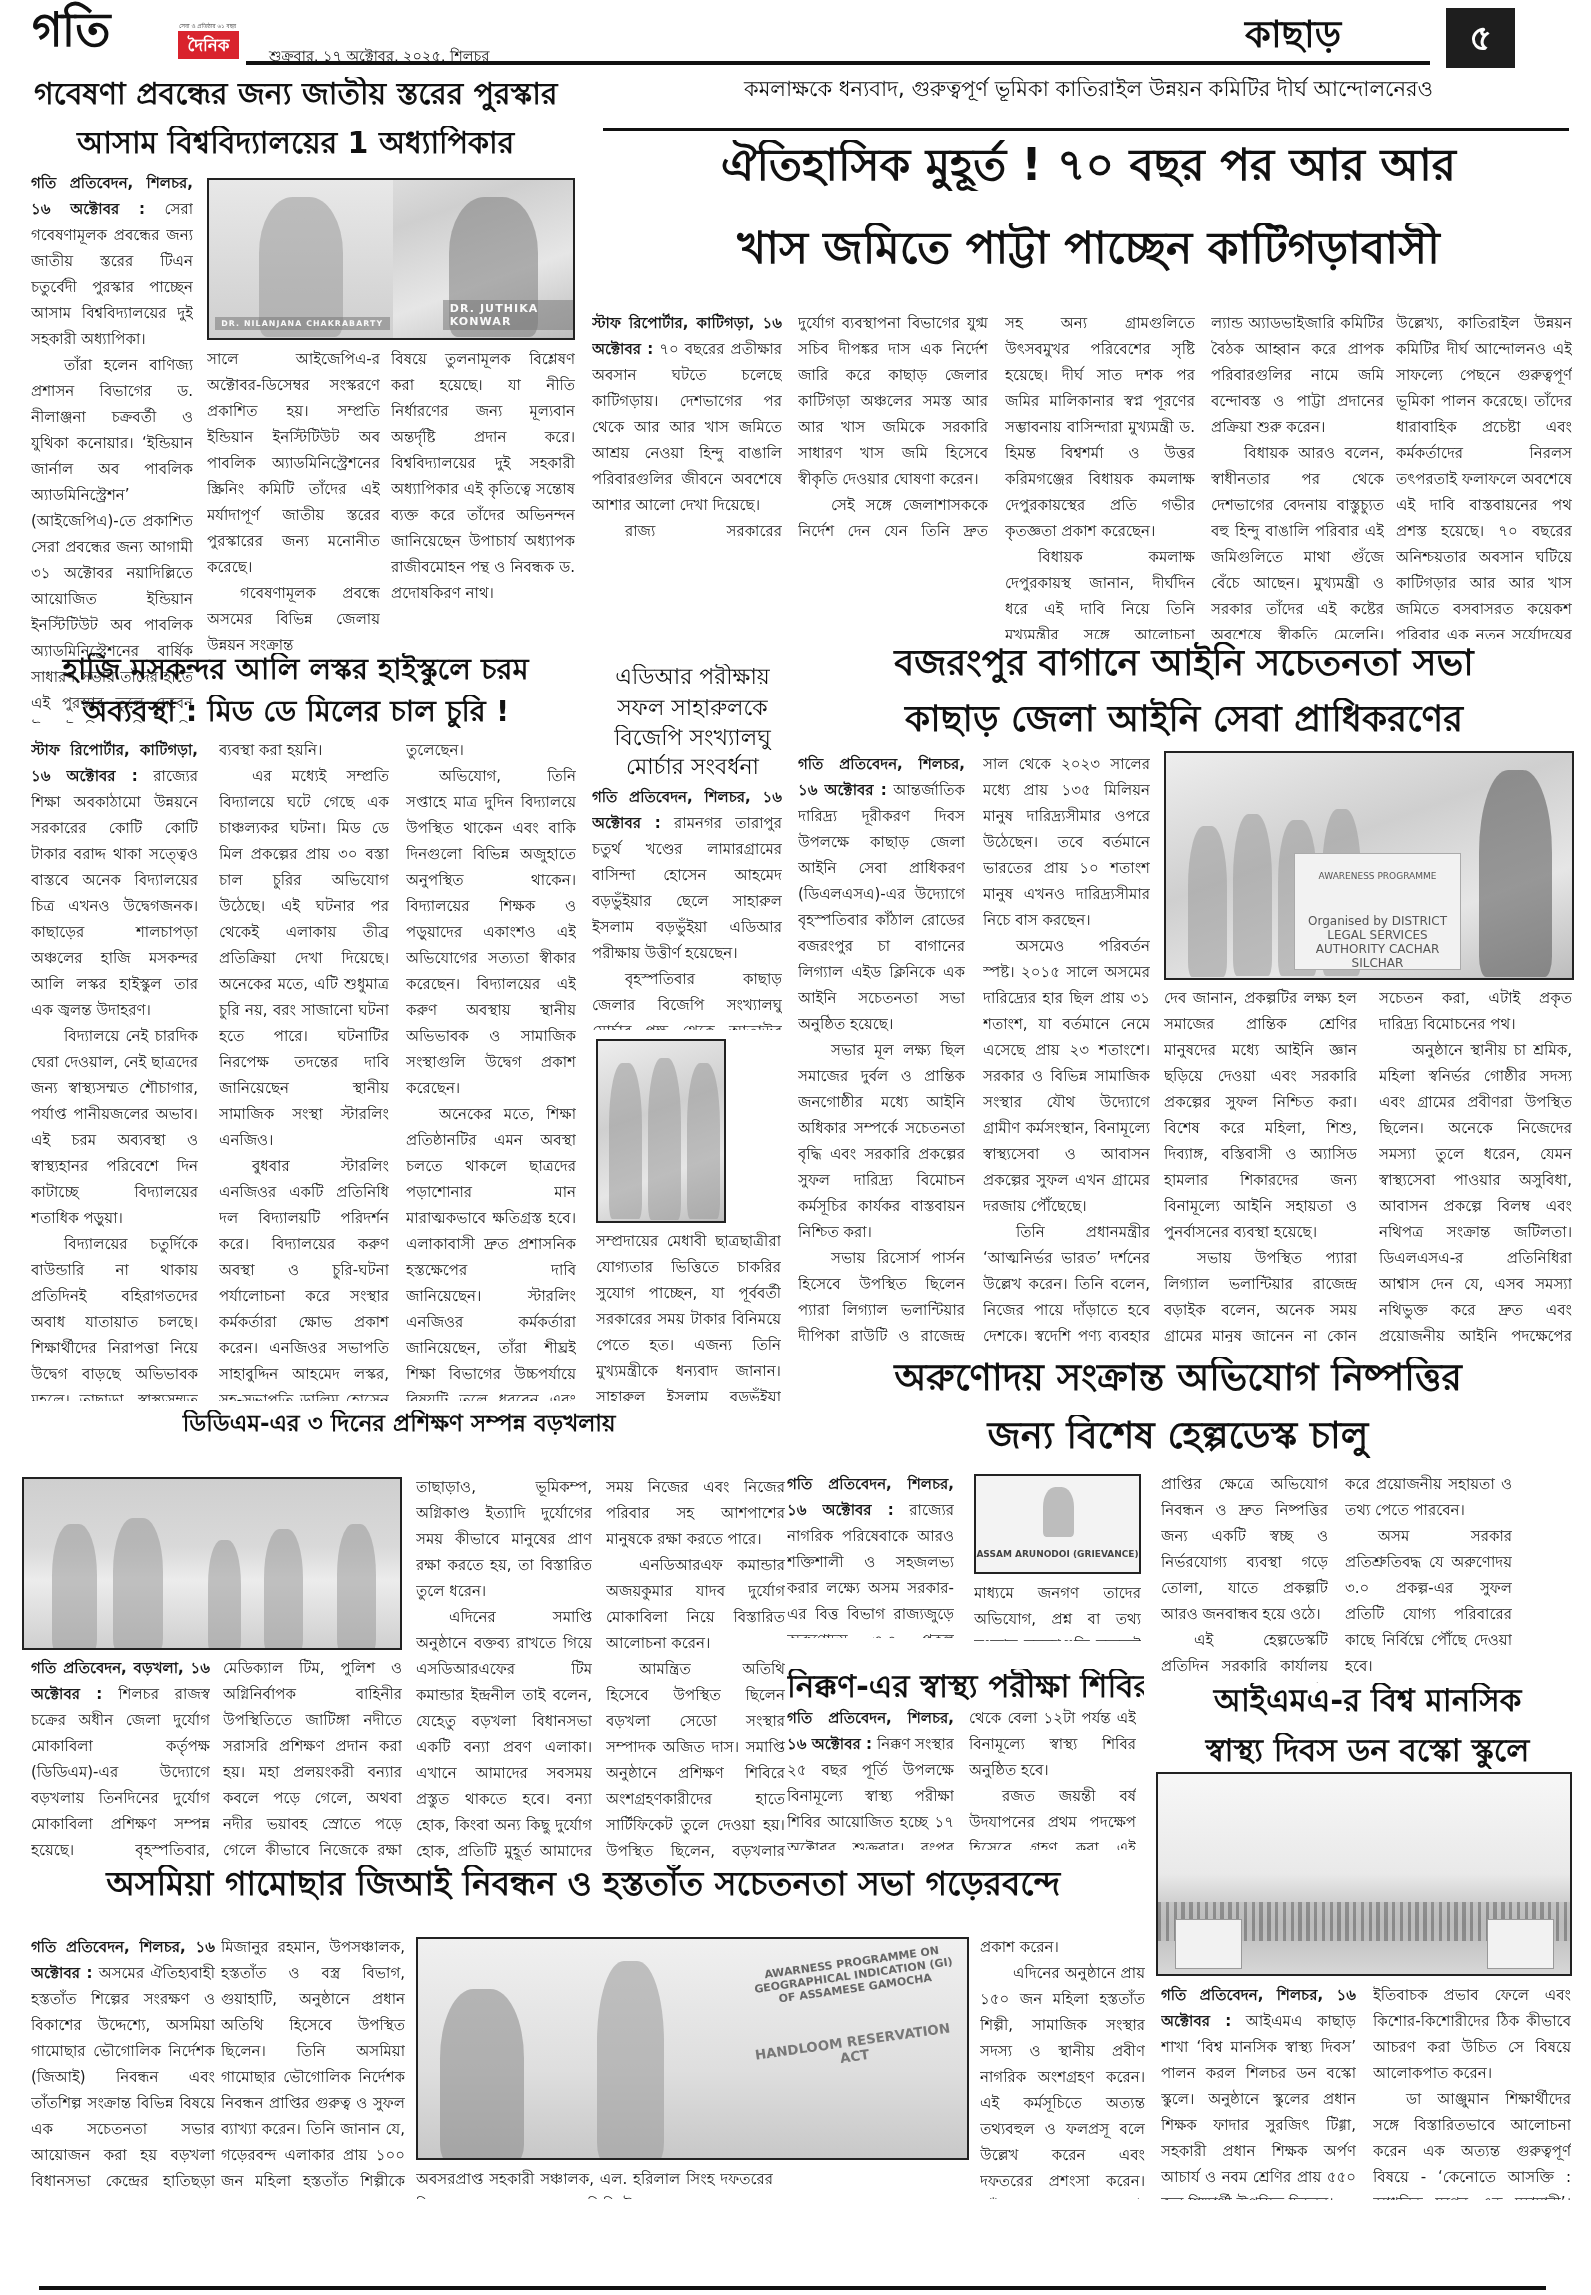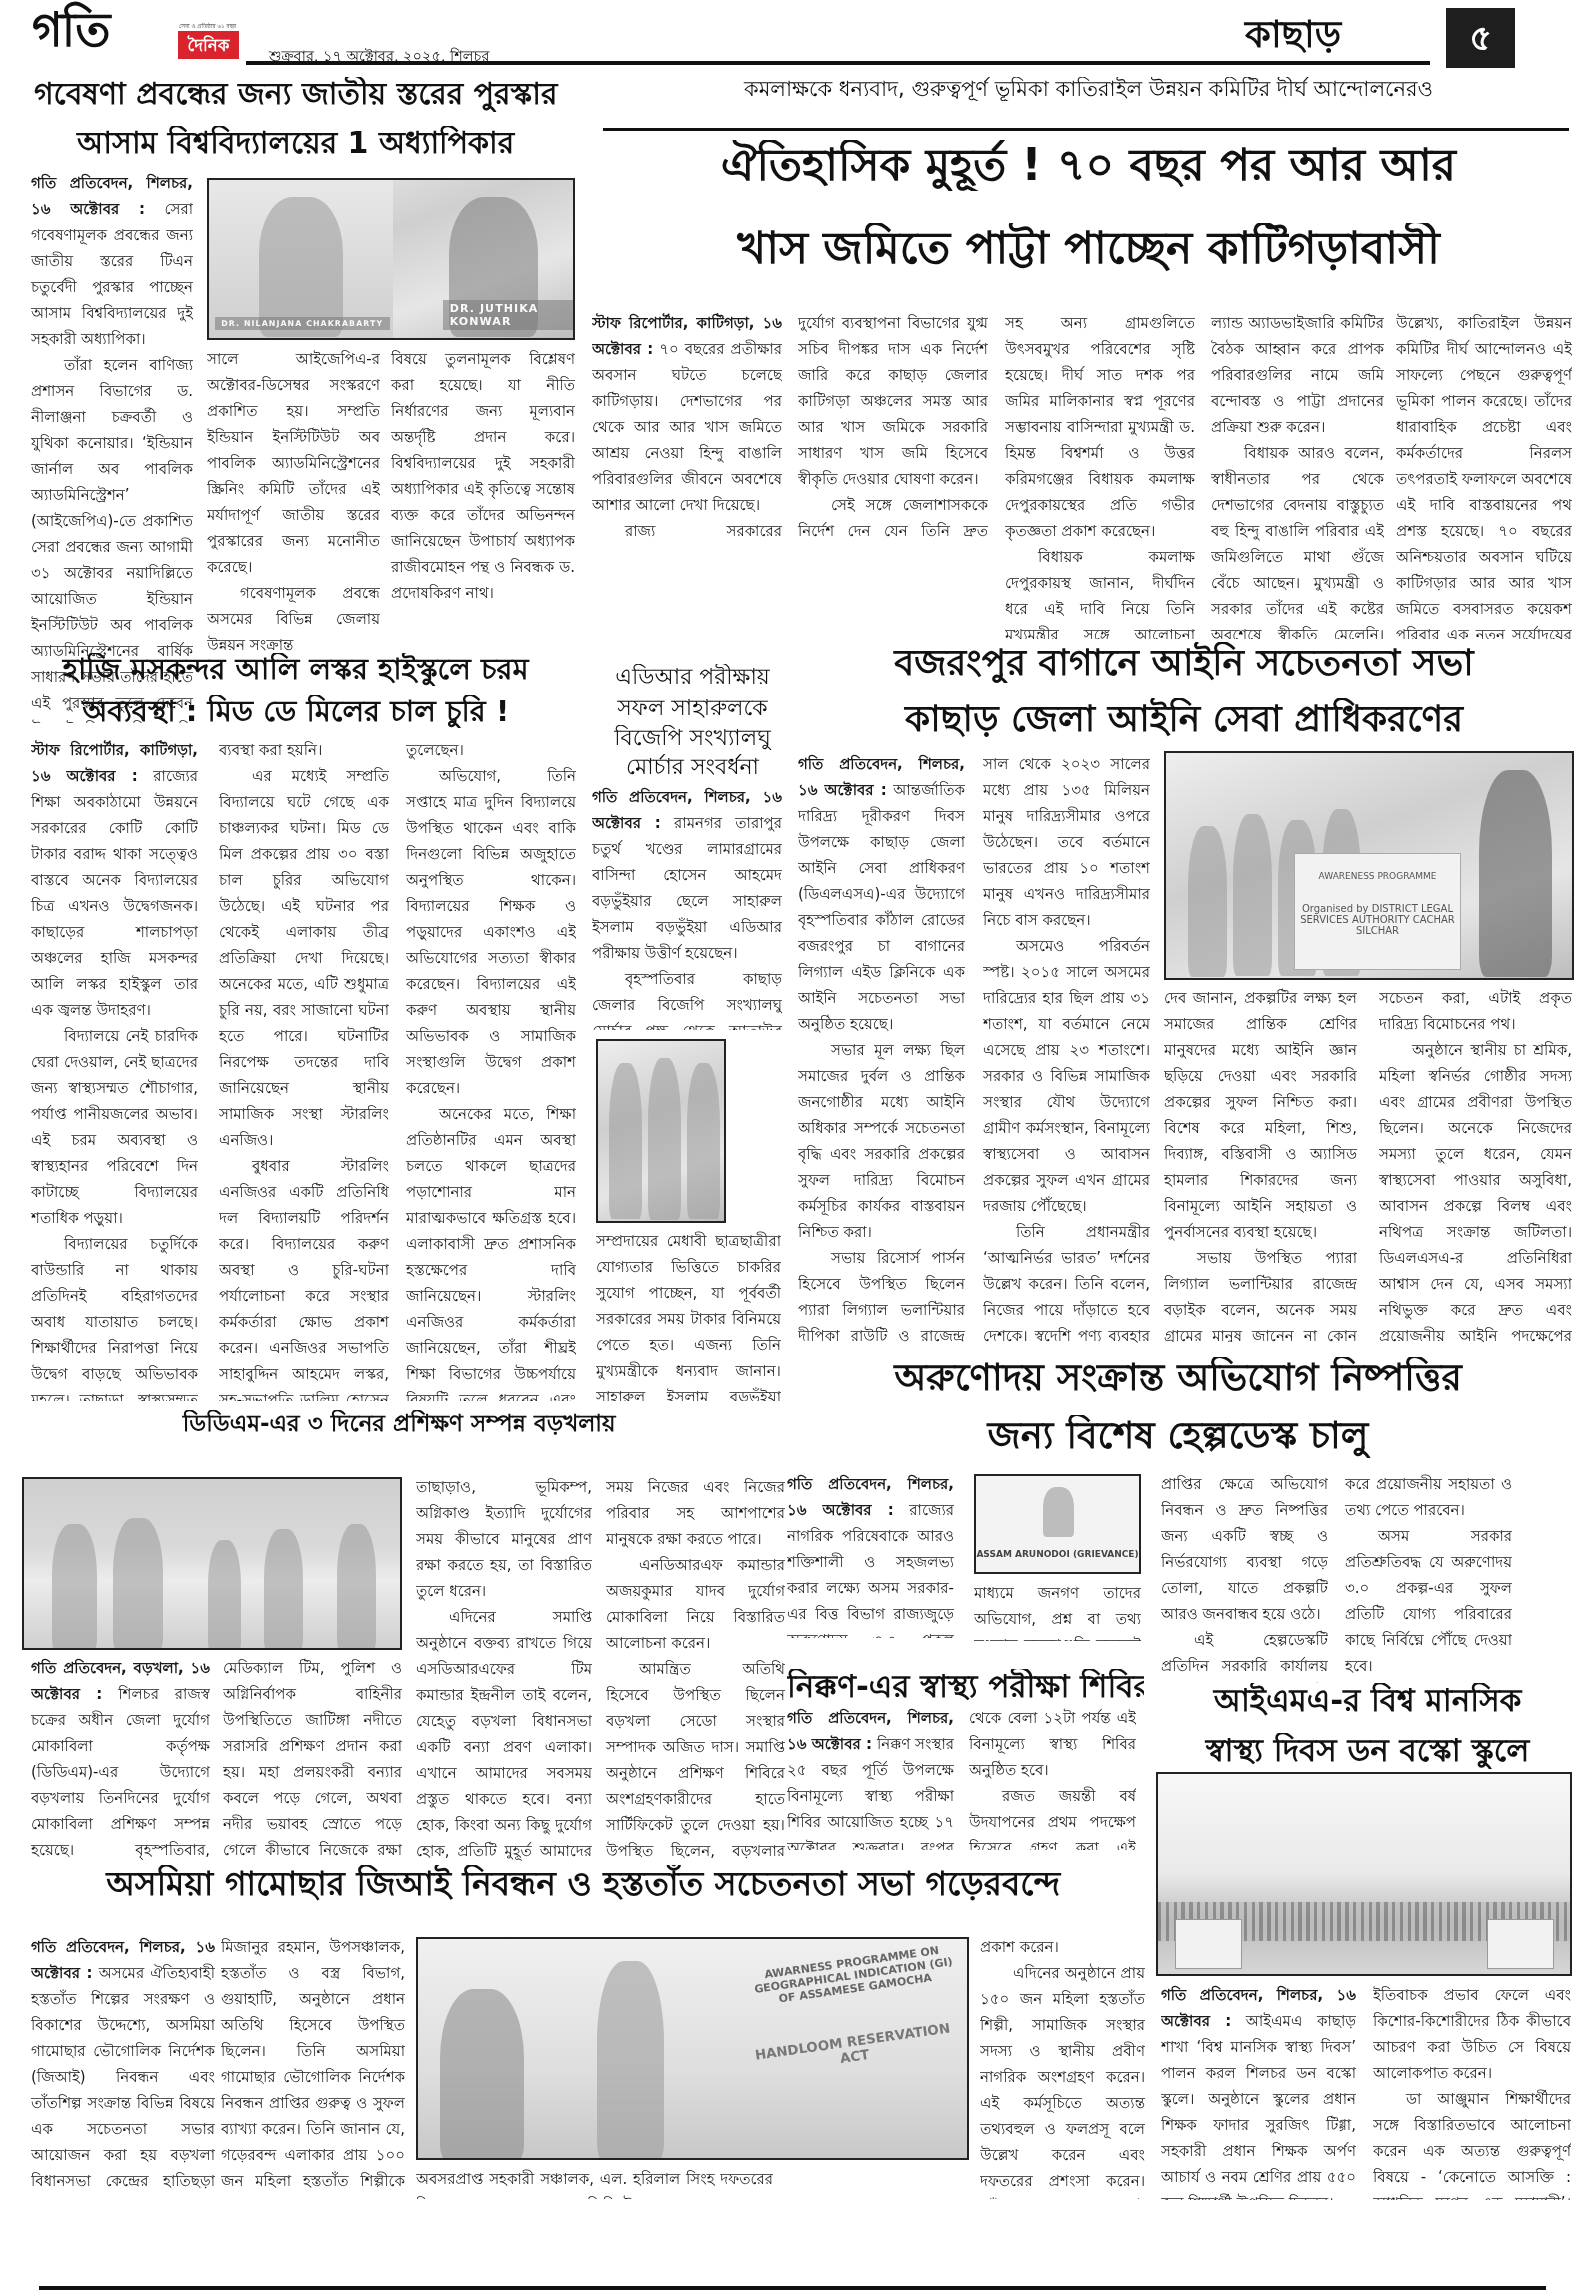--- a/index.html
+++ b/index.html
@@ -140,21 +140,21 @@
 
 </div>
 <div class="photo" style="left:1164px;top:751px;width:410px;height:229px;">
   <div class="figure" style="left:22px;top:73px;width:39px;height:151px;"></div>
   <div class="figure" style="left:67px;top:61px;width:39px;height:162px;"></div>
   <div class="figure" style="left:112px;top:67px;width:39px;height:156px;"></div>
   <div class="figure" style="left:156px;top:56px;width:39px;height:167px;"></div>
   <div class="figure" style="left:313px;top:16.7px;width:73px;height:207px;background:#555;"></div>
   <div class="abs" style="left:128px;top:100px;width:167px;height:117px;background:#f2f2f2;border:1.1px solid #aaa;font-size:9px;color:#555;text-align:center;padding-top:16.7px;">
     <div>AWARENESS PROGRAMME</div>
-    <div style="margin-top:22px;font-size:10px;">Organised by DISTRICT LEGAL SERVICES AUTHORITY CACHAR SILCHAR</div>
+    <div style="margin-top:33px;font-size:12px;">Organised by DISTRICT LEGAL SERVICES AUTHORITY CACHAR SILCHAR</div>
   </div>
 </div>
 <div class="col" style="left:1164px;top:985px;width:193px;height:357px;">
   <p>দেব জানান, প্রকল্পটির লক্ষ্য হল সমাজের প্রান্তিক শ্রেণির মানুষদের মধ্যে আইনি জ্ঞান ছড়িয়ে দেওয়া এবং সরকারি প্রকল্পের সুফল নিশ্চিত করা। বিশেষ করে মহিলা, শিশু, দিব্যাঙ্গ, বস্তিবাসী ও অ্যাসিড হামলার শিকারদের জন্য বিনামূল্যে আইনি সহায়তা ও পুনর্বাসনের ব্যবস্থা হয়েছে।</p>
   <p>সভায় উপস্থিত প্যারা লিগ্যাল ভলান্টিয়ার রাজেন্দ্র বড়াইক বলেন, অনেক সময় গ্রামের মানুষ জানেন না কোন প্রকল্পের জন্য তারা যোগ্য বা কীভাবে আবেদন করতে হয়।</p>
 
 </div>
 <div class="col" style="left:1379px;top:985px;width:193px;height:357px;">
   <p>সচেতন করা, এটাই প্রকৃত দারিদ্র্য বিমোচনের পথ।</p>
   <p>অনুষ্ঠানে স্থানীয় চা শ্রমিক, মহিলা স্বনির্ভর গোষ্ঠীর সদস্য এবং গ্রামের প্রবীণরা উপস্থিত ছিলেন। অনেকে নিজেদের সমস্যা তুলে ধরেন, যেমন স্বাস্থ্যসেবা পাওয়ার অসুবিধা, আবাসন প্রকল্পে বিলম্ব এবং নথিপত্র সংক্রান্ত জটিলতা। ডিএলএসএ-র প্রতিনিধিরা আশ্বাস দেন যে, এসব সমস্যা নথিভুক্ত করে দ্রুত এবং প্রয়োজনীয় আইনি পদক্ষেপের মাধ্যমে তা সমাধানের চেষ্টা করা হবে।</p>

